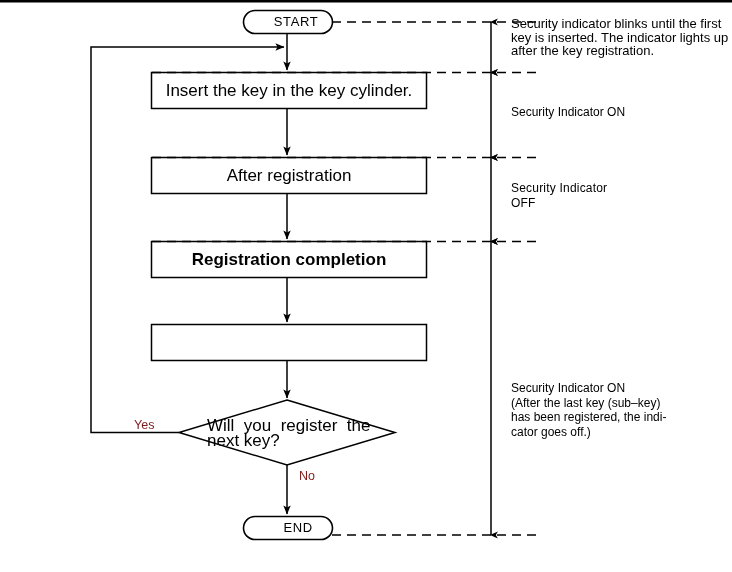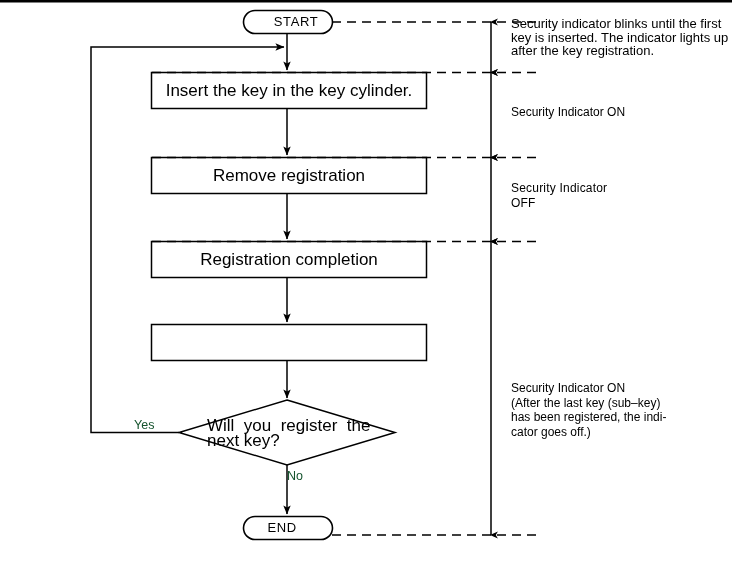--- a/index.html
+++ b/index.html
@@ -14,21 +14,21 @@
   .node-label{
     position:absolute;
     font-size:17px;
     line-height:15px;
     color:#000;
     text-align:center;
     white-space:pre;
     pointer-events:none;
   }
   .term-label{font-size:13px;letter-spacing:.6px;}
-  .edge-label{position:absolute;font-size:12.5px;color:#14532d;white-space:pre;}
+  .edge-label{position:absolute;font-size:12.5px;color:#7f1d1d;white-space:pre;}
 
   .annot{
     position:absolute;
     font-size:12px;
     line-height:14.6px;
     color:#000;
     white-space:pre-line;
   }
   .annot.small{font-size:13px;line-height:13.6px;}
   .annot.spaced{letter-spacing:.2px;}
@@ -82,32 +82,32 @@
     <line x1="491" y1="22" x2="491" y2="72.5" stroke="#000" stroke-width="1.5" marker-start="url(#arrowUp)" marker-end="url(#arrowDn)"></line>
     <line x1="491" y1="72.5" x2="491" y2="157.5" stroke="#000" stroke-width="1.5" marker-start="url(#arrowUp)" marker-end="url(#arrowDn)"></line>
     <line x1="491" y1="157.5" x2="491" y2="241.5" stroke="#000" stroke-width="1.5" marker-start="url(#arrowUp)" marker-end="url(#arrowDn)"></line>
     <line x1="491" y1="241.5" x2="491" y2="535" stroke="#000" stroke-width="1.5" marker-start="url(#arrowUp)" marker-end="url(#arrowDn)"></line>
   </svg>
 
   <div class="node-label term-label" style="left:243px;top:14px;width:106px;">START</div>
 
   <div class="node-label" style="left:152px;top:83px;width:274px;">Insert the key in the key cylinder.</div>
 
-  <div class="node-label" style="left:152px;top:168px;width:274px;">Remove registration</div>
+  <div class="node-label" style="left:152px;top:168px;width:274px;">After registration</div>
 
-  <div class="node-label" style="left:152px;top:252px;width:274px;">Registration completion</div>
+  <div class="node-label" style="left:152px;top:252px;width:274px;font-weight:bold;">Registration completion</div>
 
 
   <div class="node-label" style="left:207px;top:433px;width:190px;text-align:left;">next key?</div>
   <div class="node-label" style="left:207px;top:418px;width:190px;text-align:left;">Will  you  register  the</div>
 
-  <div class="node-label term-label" style="left:237px;top:520px;width:90px;">END</div>
+  <div class="node-label term-label" style="left:253px;top:520px;width:90px;">END</div>
 
   <div class="edge-label" style="left:134px;top:418px;">Yes</div>
-  <div class="edge-label" style="left:287px;top:469px;">No</div>
+  <div class="edge-label" style="left:299px;top:469px;">No</div>
 
   <div class="annot small" style="left:511px;top:17px;width:218px;">Security indicator blinks until the first
 key is inserted. The indicator lights up
 after the key registration.</div>
 
   <div class="annot" style="left:511px;top:105px;width:218px;">Security Indicator ON</div>
 
   <div class="annot spaced" style="left:511px;top:181px;width:218px;">Security    Indicator
 OFF</div>
 

